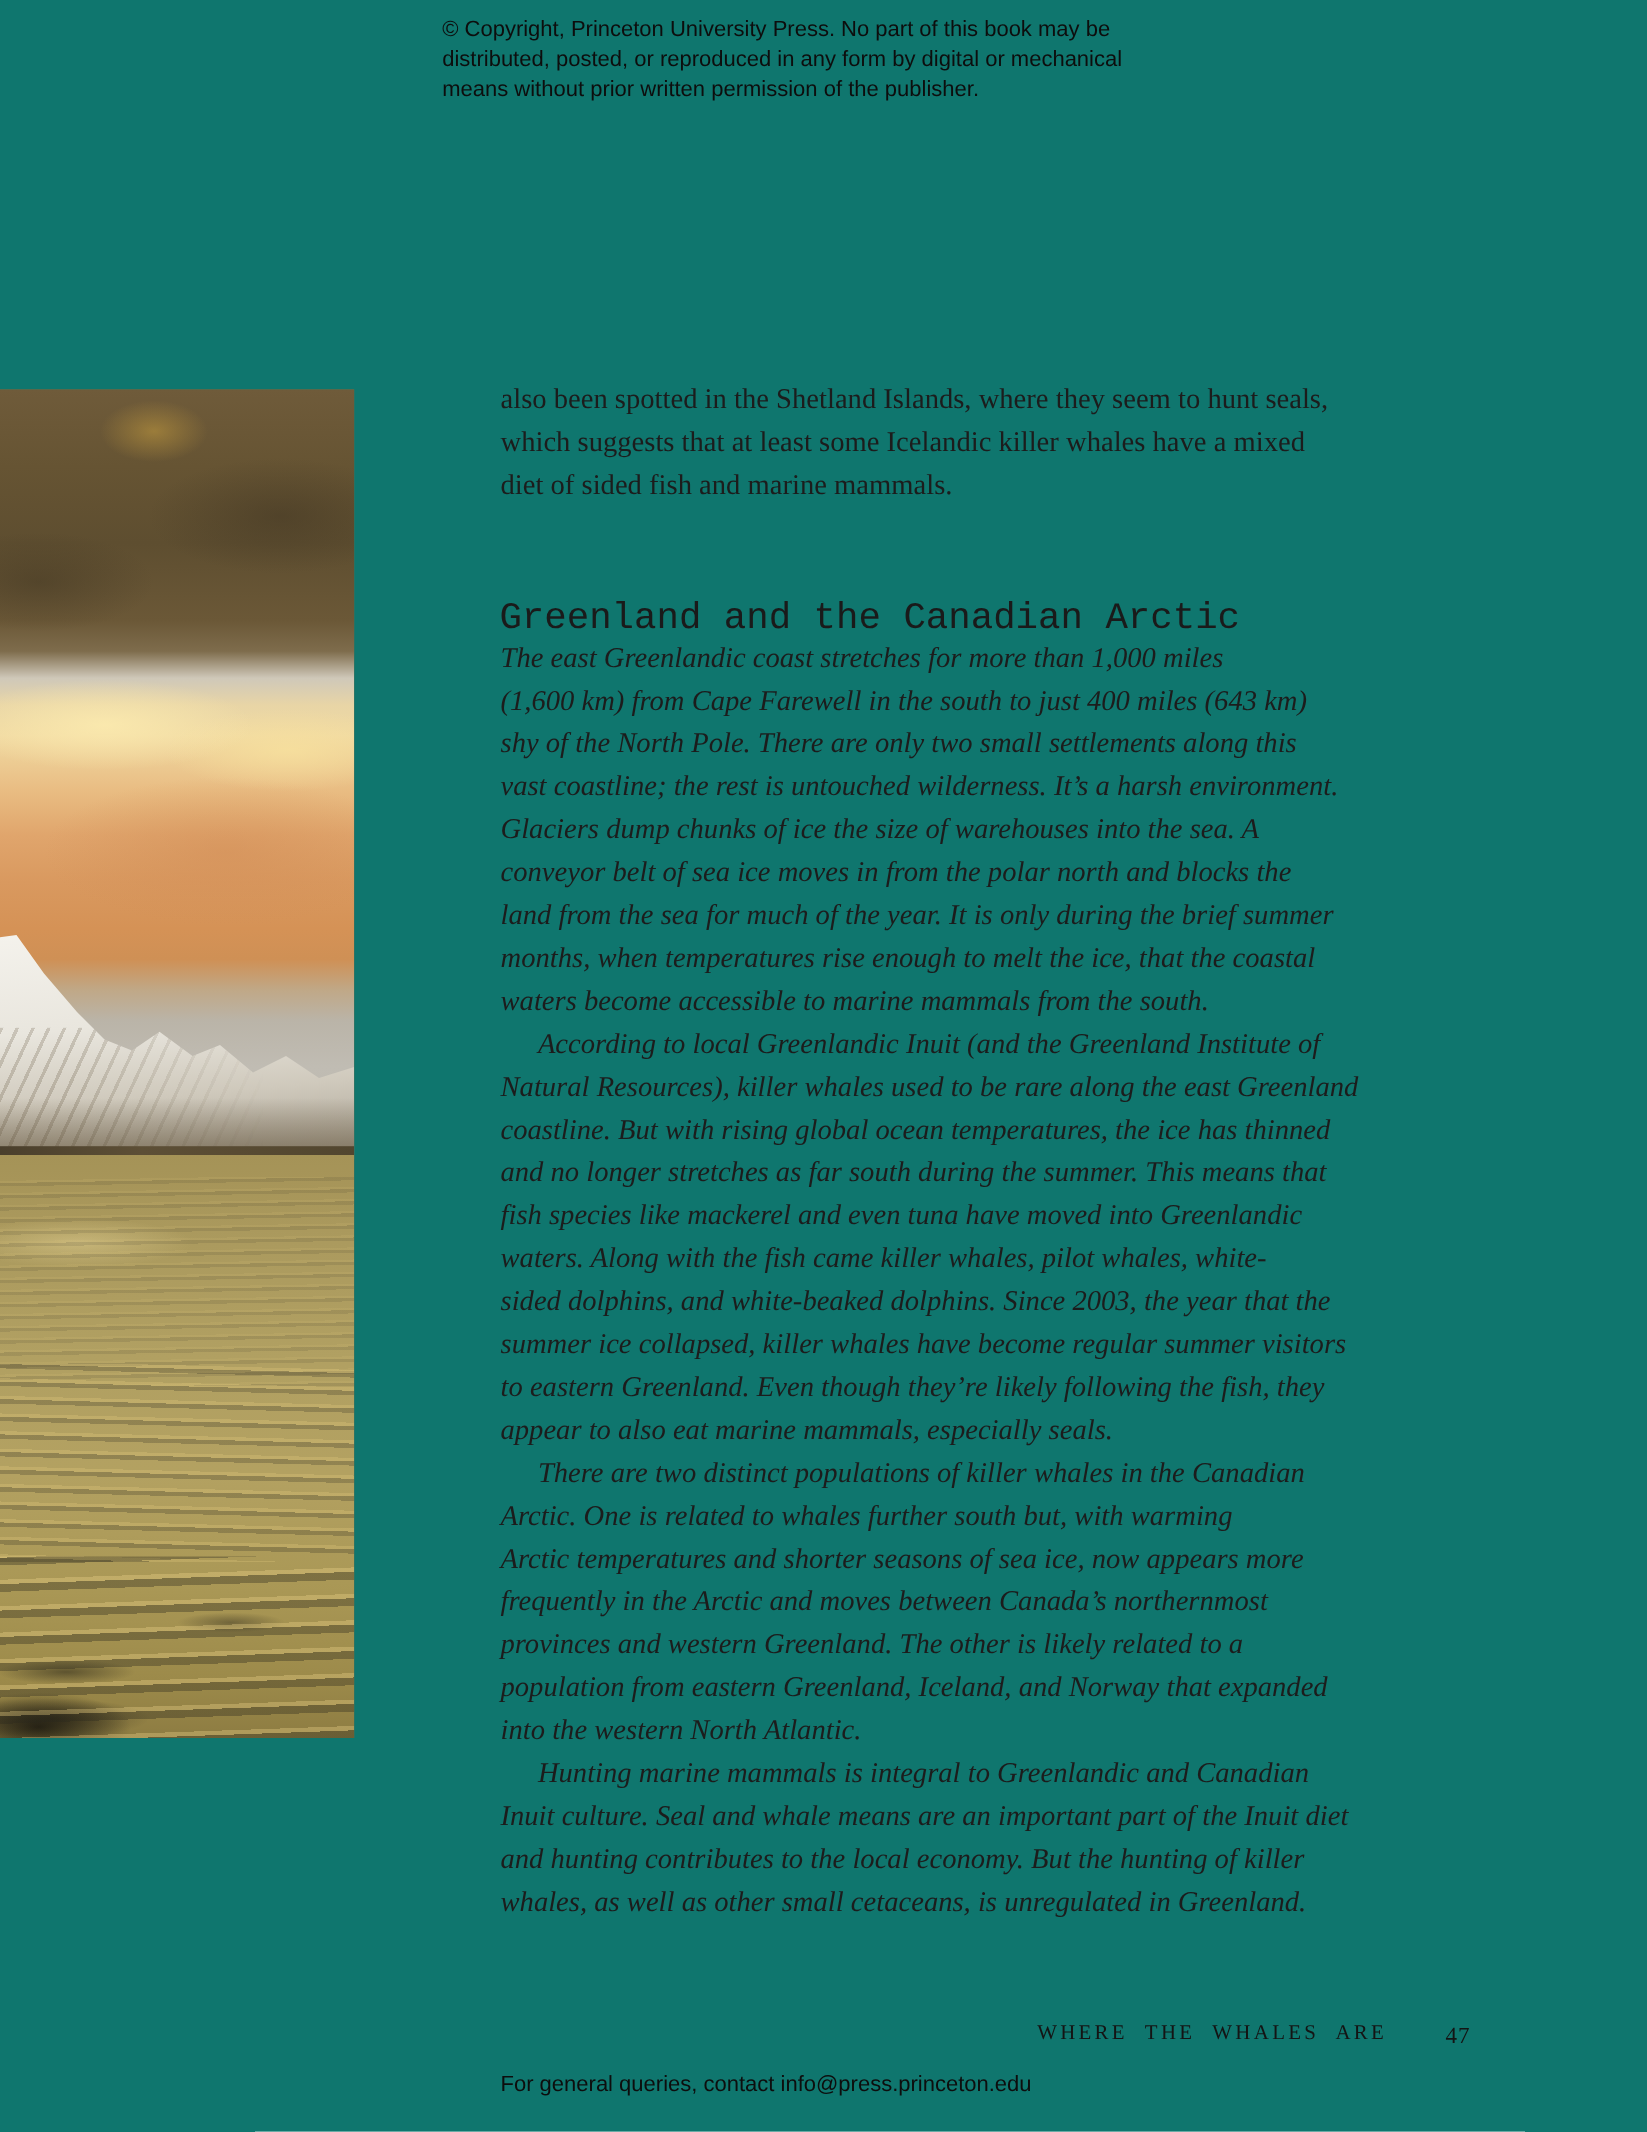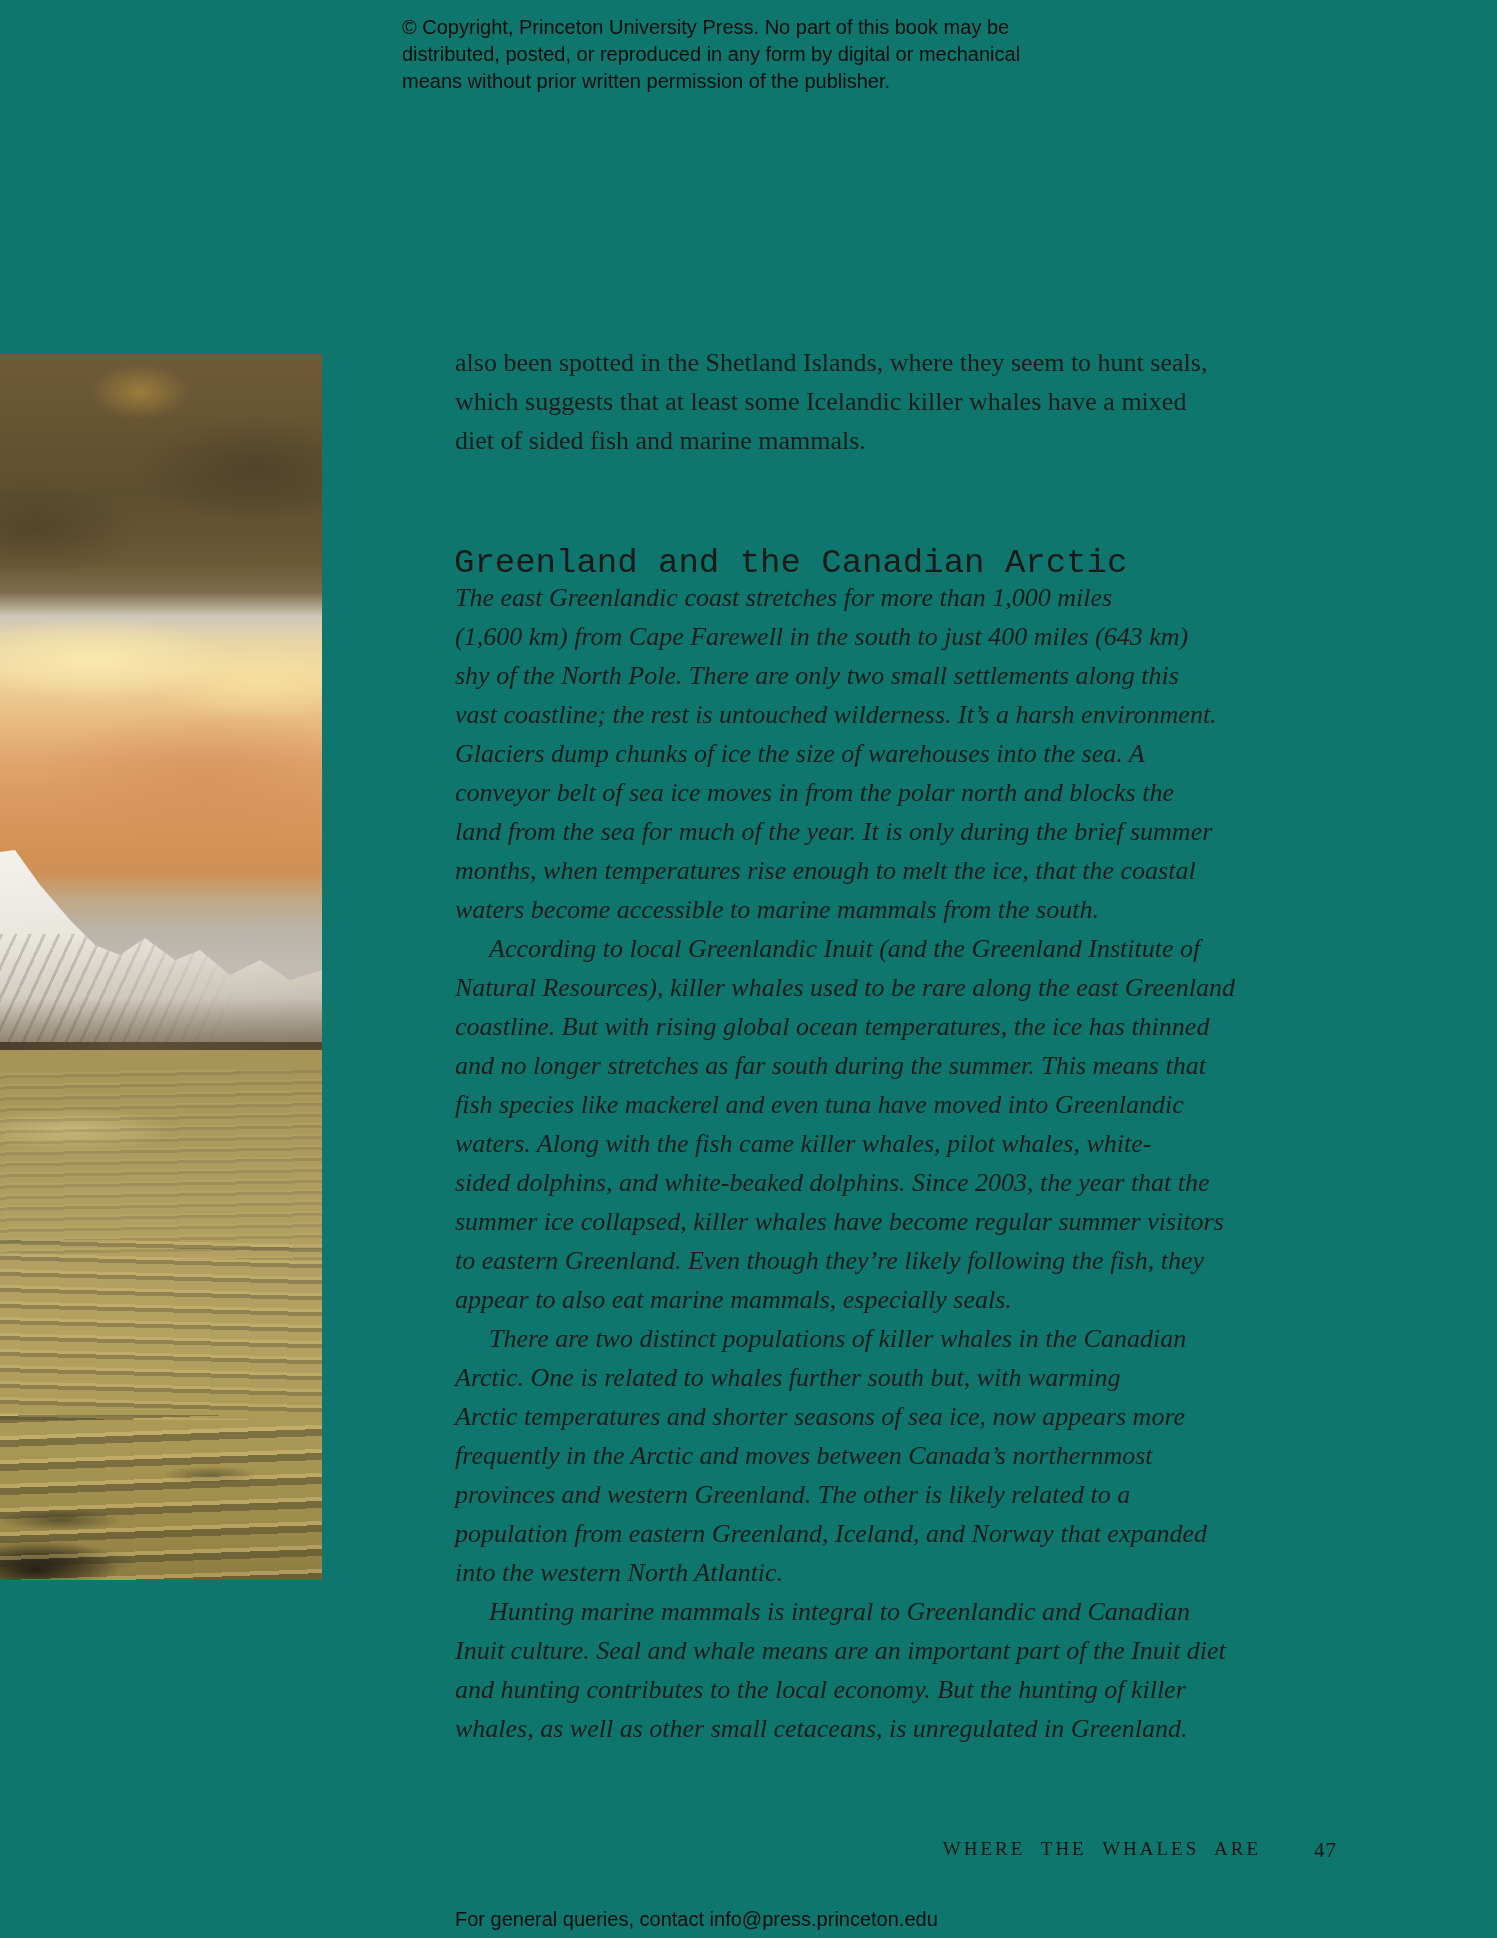--- a/index.html
+++ b/index.html
@@ -64,21 +64,21 @@
 
   
   .runfoot{position:absolute;left:455px;top:1838px;width:882px;
     display:flex;justify-content:flex-end;align-items:flex-start;gap:53px;}
   .runhead{font-size:19px;letter-spacing:3px;word-spacing:8px;color:#141414;}
   .pagenum{font-size:21px;letter-spacing:1px;color:#141414;font-family:Liberation Serif, serif;}
 
   
   .contact{position:absolute;left:455px;top:1884px;
     font-family:"Liberation Sans","DejaVu Sans",sans-serif;
-    font-size:20px;color:#0d0d0d;margin-top:24px;}
+    font-size:20px;color:#0d0d0d;}
 </style>
 </head>
 <body>
 
 <div class="page">
 
   <div class="copyright">© Copyright, Princeton University Press. No part of this book may be
 distributed, posted, or reproduced in any form by digital or mechanical
 means without prior written permission of the publisher.</div>
 

